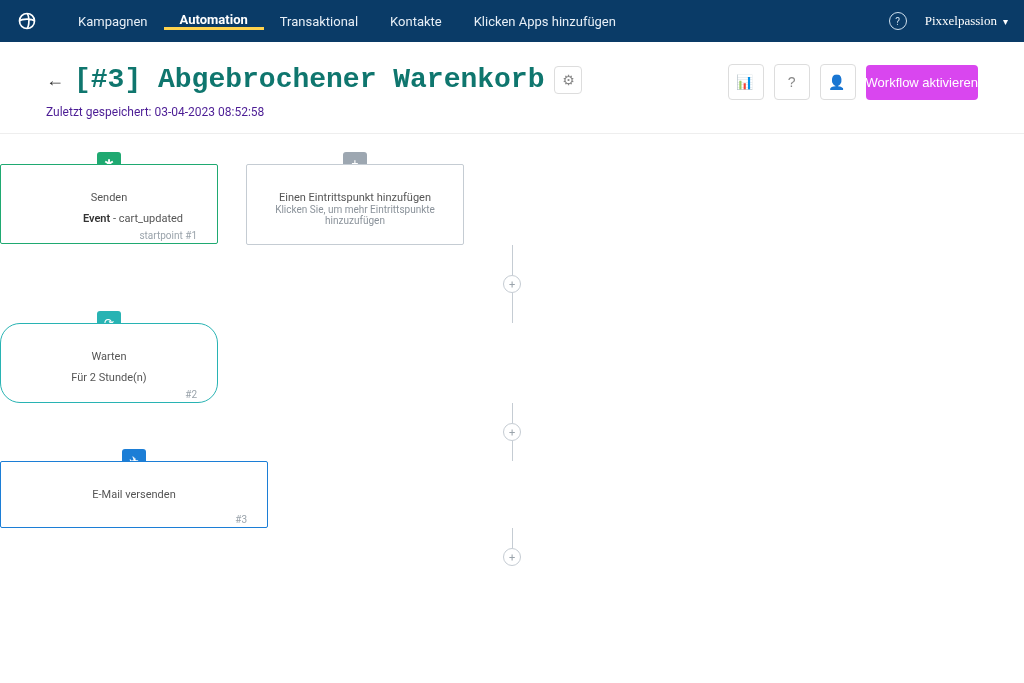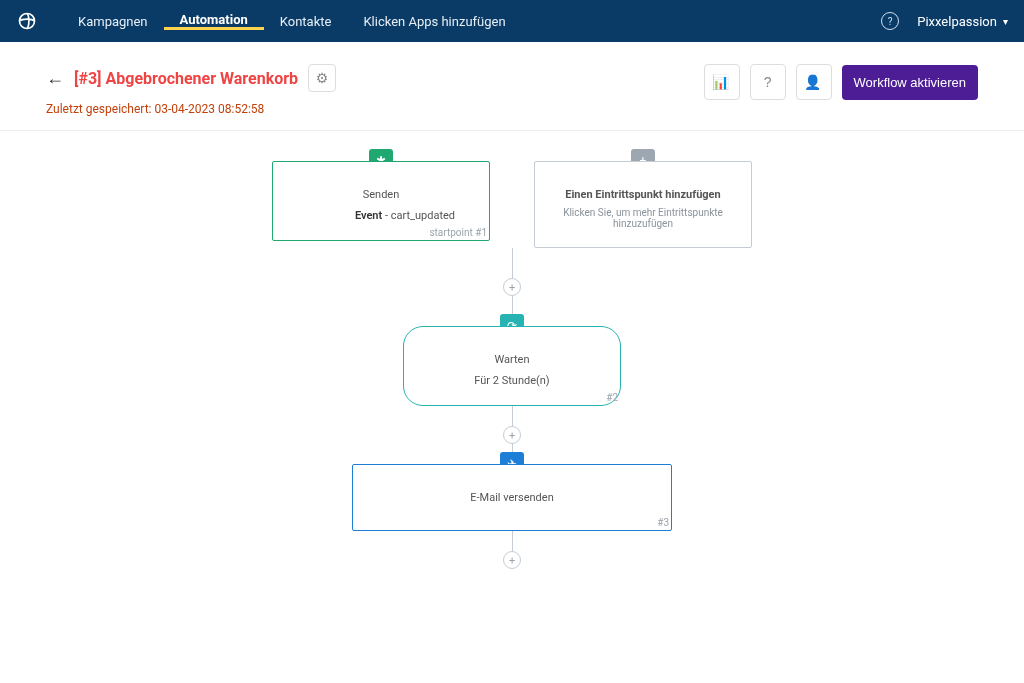--- a/index.html
+++ b/index.html
@@ -6,54 +6,54 @@
   body { font-family: -apple-system, BlinkMacSystemFont, "Segoe UI", Roboto, Arial, sans-serif; background: #fff; color: #333; width: 1024px; height: 683px; overflow: hidden; }
 
   
   .topnav { background: #0a3b67; height: 42px; display: flex; align-items: center; padding: 12px 16px; color: #fff; }
   .logo { width: 22px; height: 22px; margin-right: 24px; display:flex; align-items:center; justify-content:center; }
   .nav-items { display: flex; height: 100%; }
   .nav-item { display:flex; align-items:center; padding: 0 16px; font-size: 13px; color: #e6eef6; cursor: pointer; height:100%; }
   .nav-item.active { color: #fff; font-weight: 700; border-bottom: 3px solid #ffd24d; }
   .nav-right { margin-left: auto; display:flex; align-items:center; gap: 18px; font-size: 13px;}
   .help-circle { width:18px; height:18px; border:1.5px solid #cfe0ee; border-radius:50%; display:flex; align-items:center; justify-content:center; font-size:10px; color:#cfe0ee; cursor:pointer;}
-  .user-menu { display:flex; align-items:center; gap:6px; cursor:pointer; }
+  .user-menu { display:flex; align-items:center; gap:6px; cursor:pointer;font-family:Liberation Serif, serif; }
 
   
   .headerbar { padding: 22px 46px 14px 46px; border-bottom:1px solid #eee; display:flex; align-items:flex-start; justify-content:space-between; }
   .title-group { display:flex; flex-direction:column; gap:10px;}
   .title-row { display:flex; align-items:center; gap:10px; }
   .back-arrow { font-size:18px; font-weight:bold; cursor:pointer; }
-  .title { font-size:16px; font-weight:700; color:#ef4444;}
+  .title { font-size:28px; font-weight:700; color:#0f766e;font-family:Liberation Mono, monospace;}
   .gear-btn { width:28px; height:28px; border:1px solid #ddd; border-radius:4px; display:flex; align-items:center; justify-content:center; color:#888; cursor:pointer; font-size:14px;}
-  .saved-text { font-size:12px; color:#c2410c; }
+  .saved-text { font-size:12px; color:#4c1d95; }
   .action-group { display:flex; gap:10px; align-items:center; }
   .icon-btn { width:36px; height:36px; border:1px solid #ddd; border-radius:4px; background:#fff; display:flex; align-items:center; justify-content:center; color:#888; cursor:pointer; font-size:14px;}
-  .primary-btn { background:#4c1d95; color:#fff; border:none; border-radius:4px; padding:10px 12px; font-size:13px; cursor:pointer; }
+  .primary-btn { background:#d946ef; color:#fff; border:none; border-radius:4px; padding:10px 0; font-size:13px; cursor:pointer; }
 
   
   .canvas { position:relative; width:100%; padding-top:30px;}
-  .row { display:flex; justify-content:center; gap:44px; }
+  .row { display:flex; justify-content:flex-start; gap:28px; }
   .node { width:218px; position:relative; }
   .node-box { border:1.5px solid; border-radius:2px; background:#fff; padding:26px 10px 18px 10px; text-align:center; position:relative; }
   .node-green .node-box{ border-color:#1fa971; }
   .node-teal .node-box { border-color:#28b3b3;border-radius:20px; }
   .node-blue .node-box { border-color:#1c7ed6; }
   .node-gray .node-box { border-color:#c5ccd3; }
   .node-tab { position:absolute; top:-12px; left:50%; transform:translateX(-50%); width:24px; height:24px; border-radius:3px; display:flex; align-items:center; justify-content:center; color:#fff; font-size:12px;}
   .node-green .node-tab{ background:#1fa971; }
   .node-teal .node-tab { background:#28b3b3; }
   .node-blue .node-tab { background:#1c7ed6; }
   .node-gray .node-tab { background:#9da7b1; }
   .node-title { font-size:11px; color:#555; margin-bottom:8px;}
   .node-desc  { font-size:11px; color:#555; }
   .node-desc .bold { font-weight:600; color:#333;padding-left:48px; }
   .node-desc .link { color:#1c7ed6; }
-  .node-id { position:absolute; bottom:2px; right:2px; font-size:10px; color:#9aa3ab; }
-  .node-gray .node-title { font-size:11px; color:#555; margin-bottom:6px; font-weight:700;}
+  .node-id { position:absolute; bottom:2px; right:20px; font-size:10px; color:#9aa3ab; }
+  .node-gray .node-title { font-size:11px; color:#555; margin-bottom:0; font-weight:400;}
   .node-gray .node-desc  { font-size:10px; color:#8a929a; }
 
   
   .vline { width:1px; background:#c5ccd3; margin:0 auto; }
   .plus-circle { width:18px; height:18px; border:1px solid #c5ccd3; border-radius:50%; background:#fff; display:flex; align-items:center; justify-content:center; font-size:11px; color:#9aa3ab; margin:0 auto; cursor:pointer;}
   .connector-block { display:flex; flex-direction:column; align-items:center; }
 
   svg { display:block; }
 </style>
 </head>
@@ -62,20 +62,21 @@
 <div class="topnav">
   <div class="logo">
     <svg width="20" height="20" viewBox="0 0 24 24" fill="none" stroke="#fff" stroke-width="2">
         <circle cx="12" cy="12" r="9"></circle>
         <path d="M12 3c3 3 3 15 0 18M3 12c3-3 15-3 18 0"></path>
       </svg>
   </div>
   <div class="nav-items">
     <div class="nav-item">Kampagnen</div>
     <div class="nav-item active">Automation</div>
+    <div class="nav-item">Transaktional</div>
     <div class="nav-item">Kontakte</div>
     <div class="nav-item">Klicken Apps hinzufügen</div>
   </div>
   <div class="nav-right">
     <div class="help-circle">?</div>
     <div class="user-menu">
       <span>Pixxelpassion</span>
       <span style="font-size:10px;">▾</span>
     </div>
   </div>
@@ -147,21 +148,21 @@
     </div>
   </div>
 
   <div class="connector-block">
     <div class="vline" style="height:20px;"></div>
     <div class="plus-circle">+</div>
     <div class="vline" style="height:20px;"></div>
   </div>
 
   <div class="row">
-    <div class="node node-blue" style="width:320px;">
+    <div class="node node-blue" style="width:268px;">
       <div class="node-tab">✈</div>
       <div class="node-box">
         <div class="node-title">E-Mail versenden</div>
         <div class="node-id">#3</div>
       </div>
     </div>
   </div>
 
   <div class="connector-block">
     <div class="vline" style="height:20px;"></div>

